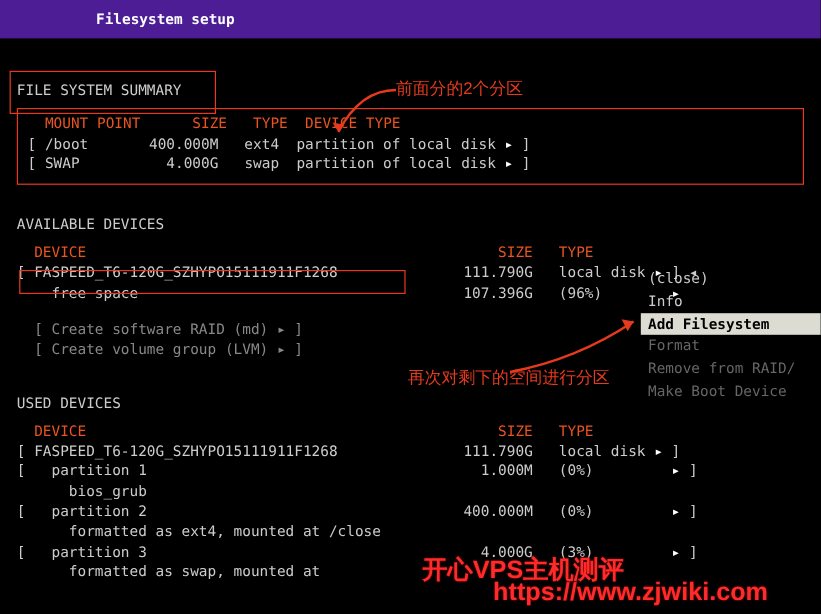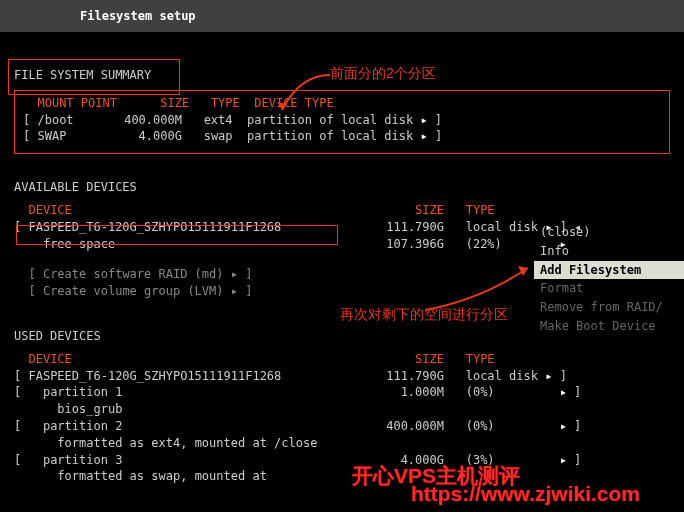--- a/index.html
+++ b/index.html
@@ -1,16 +1,16 @@
 <!DOCTYPE html>
 <html><head>
 <meta charset="utf-8">
 <style>
   html,body{margin:0;padding:0;background:#000;color:#ccc;font-family:"DejaVu Sans Mono","Courier New",monospace;font-size:12px;line-height:1.4;width:684px;height:512px;overflow:hidden;position:relative;}
-  .topbar{background:#404040;color:#fff;height:32px;display:flex;align-items:center;padding-left:80px;font-weight:bold;}
+  .topbar{background:#4c1d95;color:#fff;height:32px;display:flex;align-items:center;padding-left:80px;font-weight:bold;}
   .content{padding:10px 14px 0 14px;}
   .section-title{color:#ccc;margin:25px 0 6px 0;}
   .fs-box{border:1px solid #e63a1e;padding:4px 8px 8px 8px;margin:2px 0 0 0;}
   .hdr{color:#e95420;}
   .row{white-space:pre;}
   .arrow{color:#fff;}
   .dev-row{display:flex;}
   .dev-left{width:330px;white-space:pre;}
   .dev-mid{width:100px;text-align:right;white-space:pre;}
   .dev-right{flex:1;white-space:pre;}
@@ -54,21 +54,21 @@
     <div class="dev-right hdr">   <span>TYPE</span></div>
   </div>
   <div class="dev-row">
     <div class="dev-left">[ <span>FASPEED_T6-120G_SZHYPO15111911F1268</span></div>
     <div class="dev-mid"><span>111.790G</span></div>
     <div class="dev-right">   <span>local disk</span> <span class="arrow">▸</span> ] <span>◂</span></div>
   </div>
   <div class="dev-row">
     <div class="dev-left">    <span>free space</span></div>
     <div class="dev-mid"><span>107.396G</span></div>
-    <div class="dev-right">   <span>(22%)</span>        <span class="arrow">▸</span></div>
+    <div class="dev-right">   <span>(96%)</span>        <span class="arrow">▸</span></div>
   </div>
   <div style="height:14px"></div>
   <div class="row dim">  [ <span>Create software RAID (md)</span> <span>▸</span> ]</div>
   <div class="row dim">  [ <span>Create volume group (LVM)</span> <span>▸</span> ]</div>
 
   <div class="section-title" style="margin-top:28px">USED DEVICES</div>
   <div class="dev-row">
     <div class="dev-left hdr">  <span>DEVICE</span></div>
     <div class="dev-mid hdr"><span>SIZE</span></div>
     <div class="dev-right hdr">   <span>TYPE</span></div>

